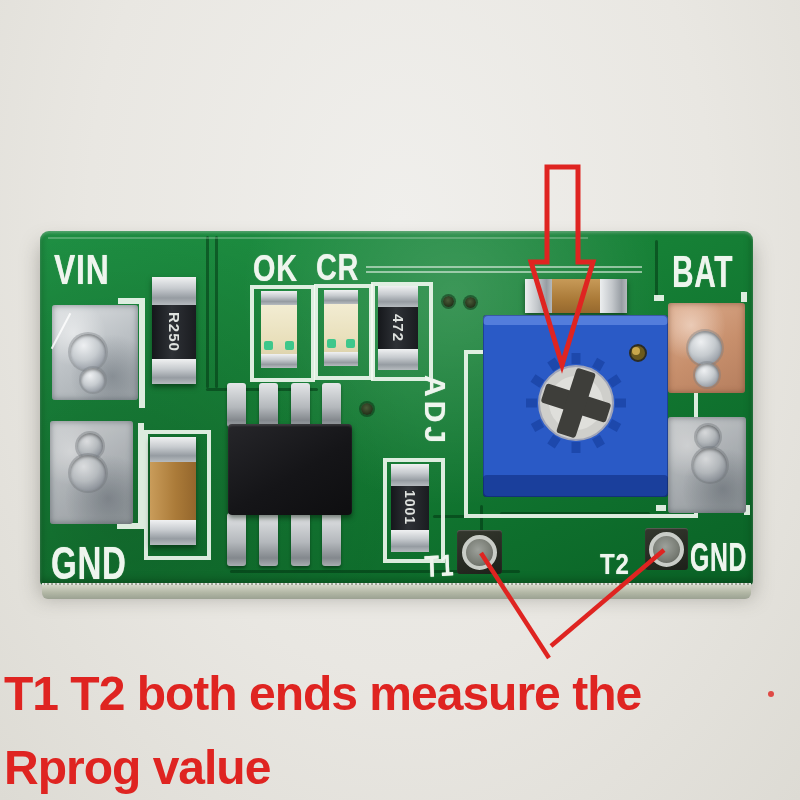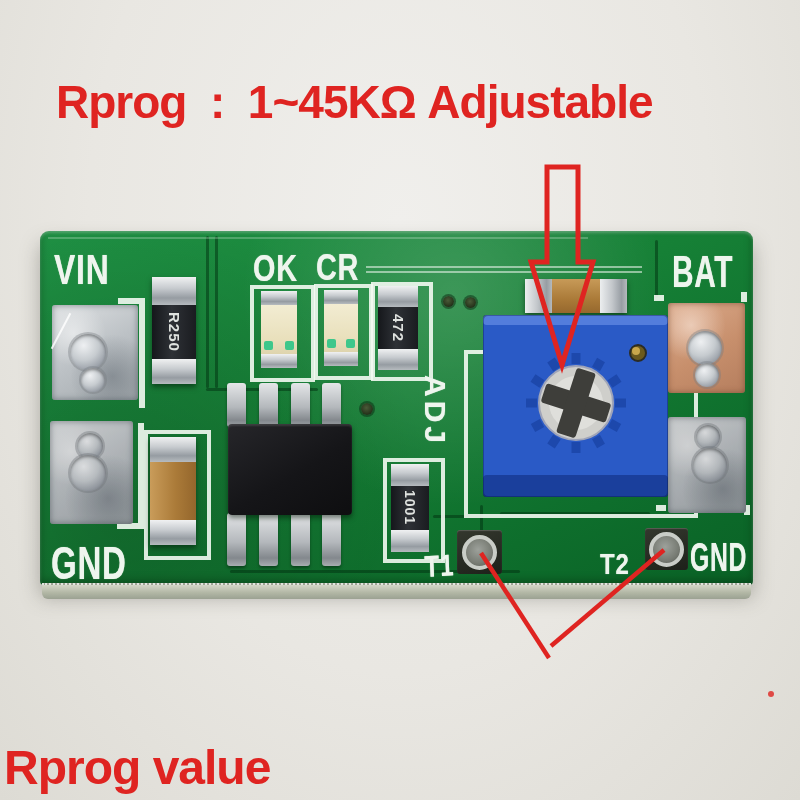--- a/index.html
+++ b/index.html
@@ -270,16 +270,16 @@
     <circle cx="153" cy="36" r="4" fill="#caa84c"></circle>
   </svg>
 
   <svg id="anno-svg" class="abs" width="800" height="800" viewBox="0 0 800 800">
     <polygon points="547,167 578,167 578,262 593,262 562,365 531,262 547,262" fill="none" stroke="#df2421" stroke-width="5" stroke-linejoin="miter"></polygon>
     <line x1="481" y1="553" x2="549" y2="658" stroke="#df2421" stroke-width="4.5"></line>
     <line x1="664" y1="550" x2="551" y2="646" stroke="#df2421" stroke-width="4.5"></line>
     <circle cx="771" cy="694" r="3" fill="#df2421" opacity=".8"></circle>
   </svg>
 
-  <div class="abs red-text" style="left:56px;top:78px;font-size:46px">Rprog  :  1~45KΩ Adjustable</div>
+  <div class="abs red-text" style="left:4px;top:668px;font-size:48px">T1 T2 both ends measure the</div>
   <div class="abs red-text" style="left:4px;top:742px;font-size:48px">Rprog value</div>
 
 </div>
 
 </body></html>

